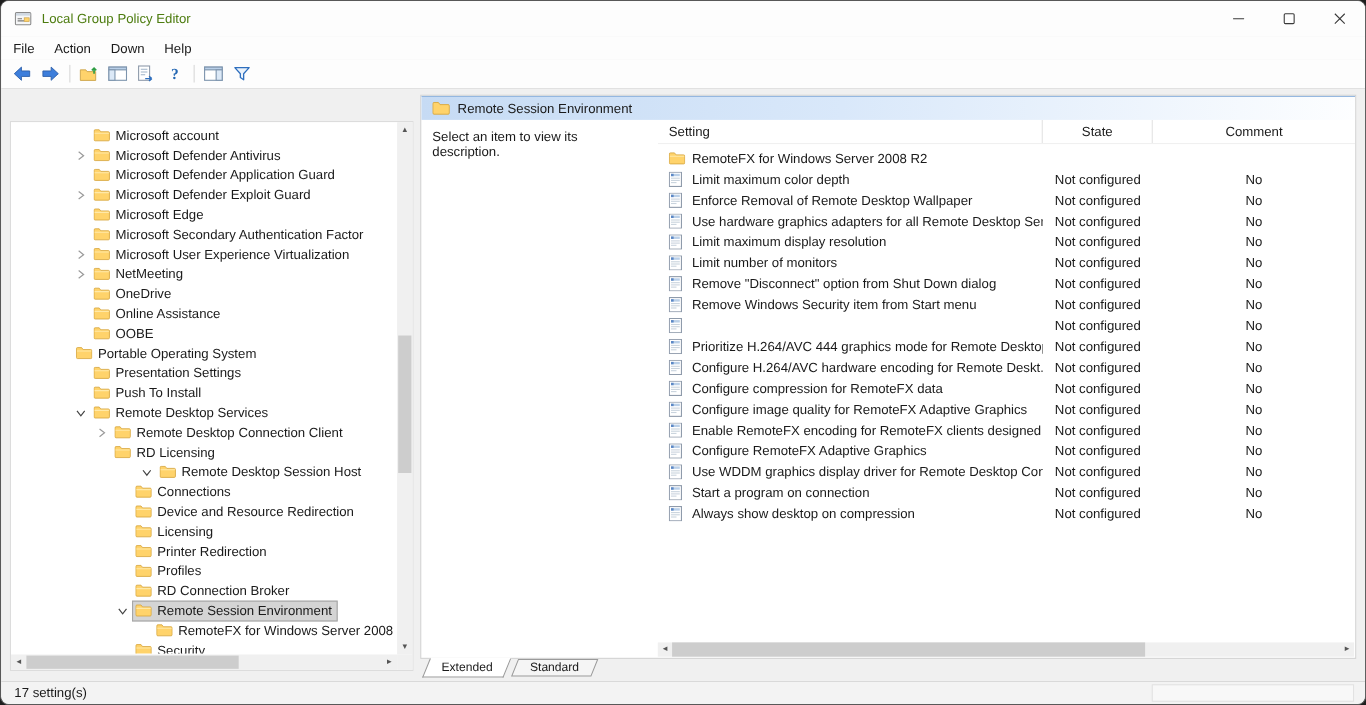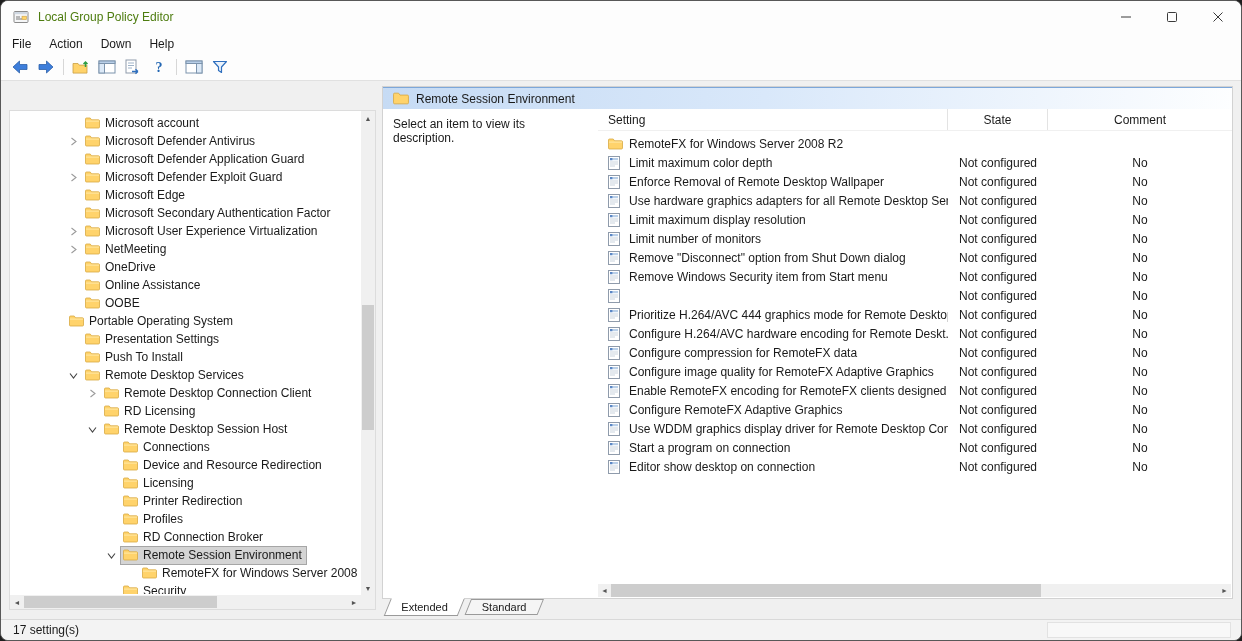--- a/index.html
+++ b/index.html
@@ -396,21 +396,21 @@
             <span class="tree-core">
               <span class="tree-icon">
                 <svg width="15" height="12" viewBox="0 0 15 12">
                   <path d="M0.5 2 Q0.5 1 1.5 1 H5.2 L6.6 2.8 H13.5 Q14.5 2.8 14.5 3.8 V10 Q14.5 11 13.5 11 H1.5 Q0.5 11 0.5 10 Z" fill="#ffd36b" stroke="#d8a943" stroke-width="0.8"></path>
                   <path d="M1 4.1 H14" stroke="#ffe9a8" stroke-width="1"></path>
                 </svg>
               </span>
               <span class="tree-label">RD Licensing</span>
             </span>
           </div>
-          <div class="tree-item" style="padding-left: 73px;">
+          <div class="tree-item" style="padding-left: 114px;">
             <span class="expander">
               <svg width="9" height="9" viewBox="0 0 9 9">
                 <path d="M1 2.5 L4.5 7 L8 2.5" fill="none" stroke="#444" stroke-width="1.1"></path>
               </svg>
             </span>
             <span class="tree-core">
               <span class="tree-icon">
                 <svg width="15" height="12" viewBox="0 0 15 12">
                   <path d="M0.5 2 Q0.5 1 1.5 1 H5.2 L6.6 2.8 H13.5 Q14.5 2.8 14.5 3.8 V10 Q14.5 11 13.5 11 H1.5 Q0.5 11 0.5 10 Z" fill="#ffd36b" stroke="#d8a943" stroke-width="0.8"></path>
                   <path d="M1 4.1 H14" stroke="#ffe9a8" stroke-width="1"></path>
@@ -868,21 +868,21 @@
                   <span class="row-icon">
                     <svg width="12" height="14" viewBox="0 0 12 14">
                       <rect x="0.5" y="0.5" width="11" height="13" fill="#fff" stroke="#8f9bab"></rect>
                       <rect x="2" y="2" width="8" height="2.2" fill="#b9cfe8"></rect>
                       <rect x="2" y="5.5" width="8" height="1" fill="#c9d3dd"></rect>
                       <rect x="2" y="7.5" width="8" height="1" fill="#c9d3dd"></rect>
                       <rect x="2" y="9.5" width="5" height="1" fill="#c9d3dd"></rect>
                       <rect x="2" y="2" width="2.4" height="2.2" fill="#5b87c5"></rect>
                     </svg>
                   </span>
-                  <span>Editor show desktop on connection</span>
+                  <span>Always show desktop on compression</span>
                 </div>
                 <div class="cell-state">Not configured</div>
                 <div class="cell-comment">No</div>
               </div>
             </div>
         </div>
       </div>
 
       <div class="detail-hscroll">
         <div class="sb-btn" style="left:0;top:0;">◄</div>

